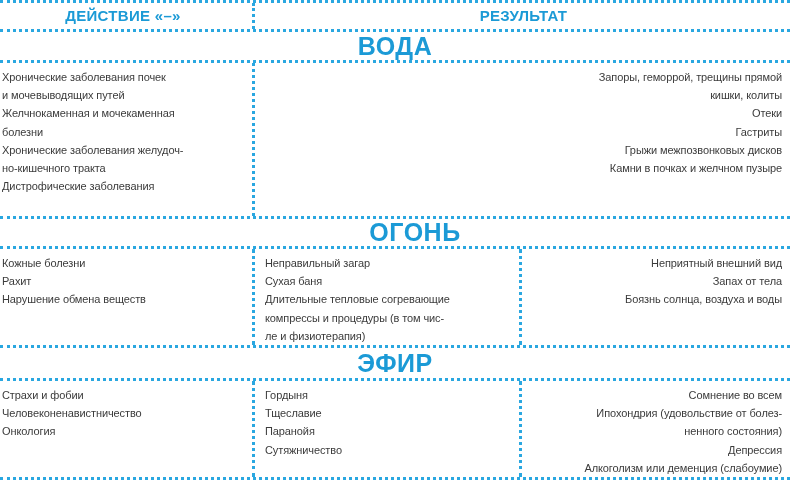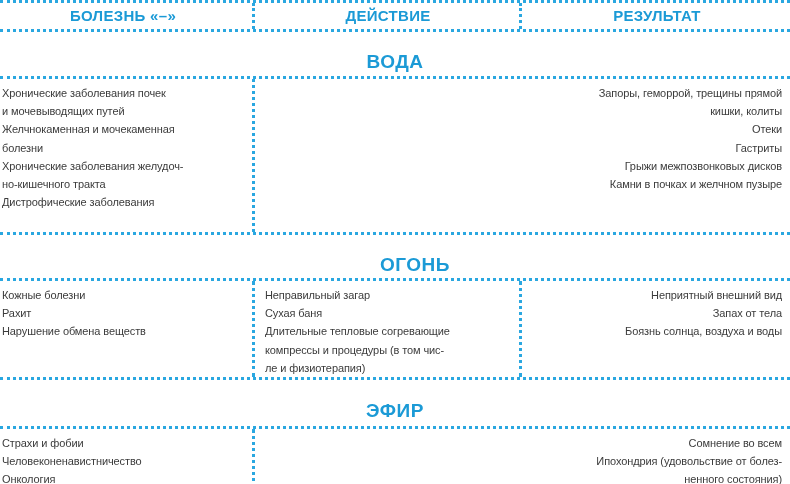--- a/index.html
+++ b/index.html
@@ -39,38 +39,36 @@
   .header-row .cell{
     padding-top:0;padding-bottom:0;
     display:flex;align-items:center;justify-content:center;
     width:100%;height:100%;
     font-weight:bold;font-size:15px;color:var(--heading);
     letter-spacing:0.3px;white-space:nowrap;
   }
   .band{
     height:28px;
     display:flex;align-items:center;justify-content:center;
-    font-weight:bold;font-size:19px;color:var(--heading);
+    font-weight:bold;font-size:25px;color:var(--heading);
     letter-spacing:0.5px;
-    margin-top:16px;
   }
   .band-ogon{height:27px;padding-left:40px;}
   .band-efir{height:30px;}
   .content-voda{height:156px;}
   .content-ogon{height:99px;}
   .content-efir{height:99px;}
 </style>
 </head>
 <body>
 
 <div class="table">
 
   <div class="row header-row">
-    <div class="cell col1">БОЛЕЗНЬ «–»</div>
-    <div class="cell col2">ДЕЙСТВИЕ</div>
+    <div class="cell col1">ДЕЙСТВИЕ «–»</div>
     <div class="cell col3">РЕЗУЛЬТАТ</div>
   </div>
 
   <div class="row">
     <div class="band" style="width:100%">ВОДА</div>
   </div>
   <div class="row content-voda">
     <div class="cell col1">Хронические заболевания почек
 и мочевыводящих путей
 Желчнокаменная и мочекаменная
@@ -103,20 +101,24 @@
 Боязнь солнца, воздуха и воды</div>
   </div>
 
   <div class="row">
     <div class="band band-efir" style="width:100%">ЭФИР</div>
   </div>
   <div class="row content-efir">
     <div class="cell col1">Страхи и фобии
 Человеконенавистничество
 Онкология</div>
+    <div class="cell col2">Гордыня
+Тщеславие
+Паранойя
+Сутяжничество</div>
     <div class="cell col3">Сомнение во всем
 Ипохондрия (удовольствие от болез-
 ненного состояния)
 Депрессия
 Алкоголизм или деменция (слабоумие)</div>
   </div>
 
 </div>
 
 </body></html>

